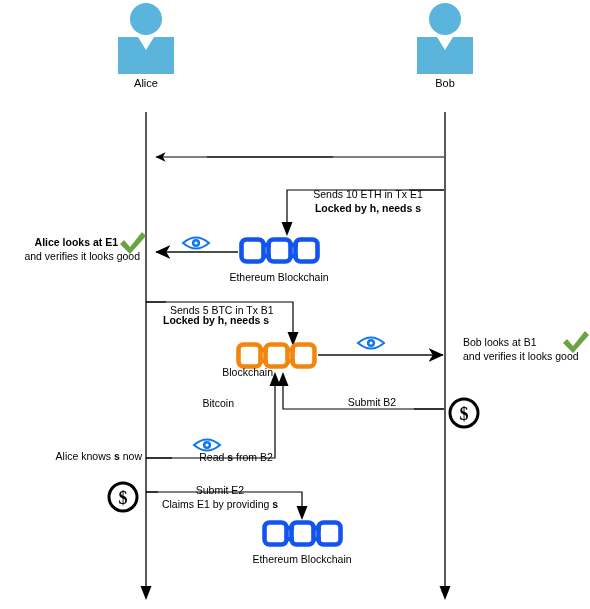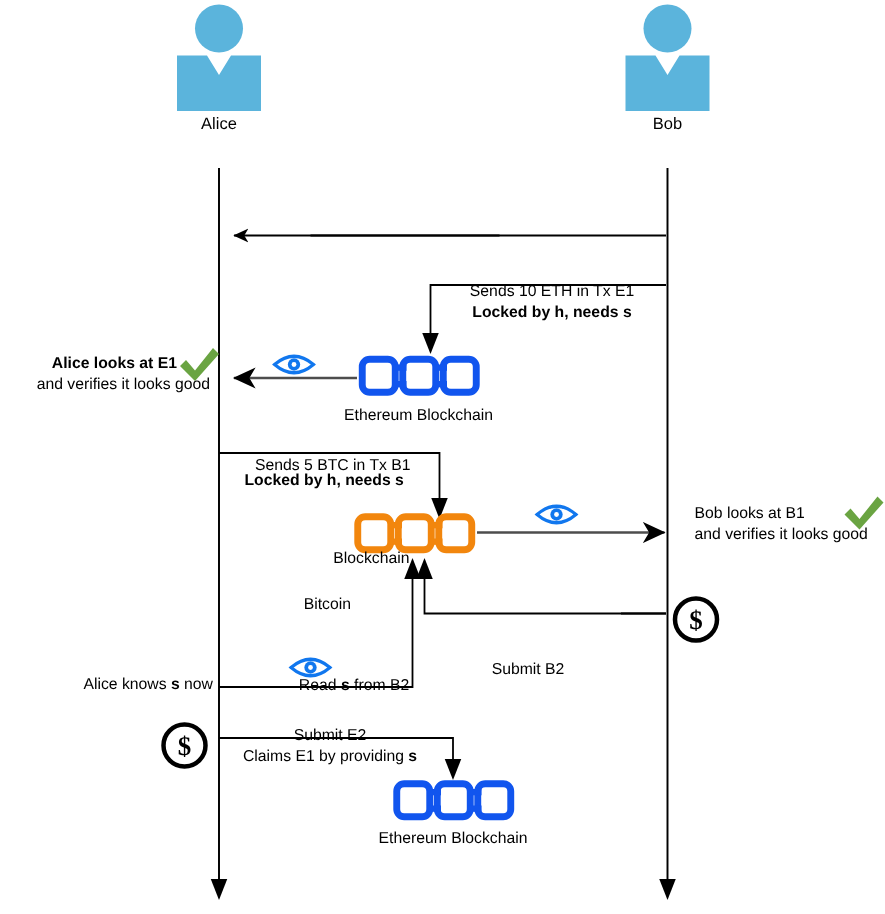--- a/index.html
+++ b/index.html
@@ -171,21 +171,21 @@
 
   <div class="lbl" style="left:170px;top:288px;margin-top:16px;">Sends 5 BTC in Tx B1</div>
   <div class="lbl" style="left:163px;top:314px;font-weight:bold;">Locked by h, needs s</div>
 
   <div class="lbl rt" style="left:234px;top:349px;margin-top:48px;">Bitcoin</div>
   <div class="lbl rt" style="left:234px;top:366px;margin-left:39px;">Blockchain</div>
 
   <div class="lbl" style="left:463px;top:336px;">Bob looks at B1</div>
   <div class="lbl" style="left:463px;top:350px;">and verifies it looks good</div>
 
-  <div class="lbl ctr" style="left:352px;top:396px;margin-top:44px;">Submit B2</div>
+  <div class="lbl ctr" style="left:372px;top:396px;">Submit B2</div>
 
   <div class="lbl rt" style="left:142px;top:450px;">Alice knows <b>s</b> now</div>
 
   <div class="lbl ctr" style="left:236px;top:451px;text-align:center;">Read <b>s</b> from B2</div>
 
   <div class="lbl ctr" style="left:220px;top:484px;">Submit E2</div>
   <div class="lbl ctr" style="left:220px;top:498px;">Claims E1 by providing <b>s</b></div>
 
   <div class="lbl ctr" style="left:302px;top:553px;">Ethereum Blockchain</div>
 

